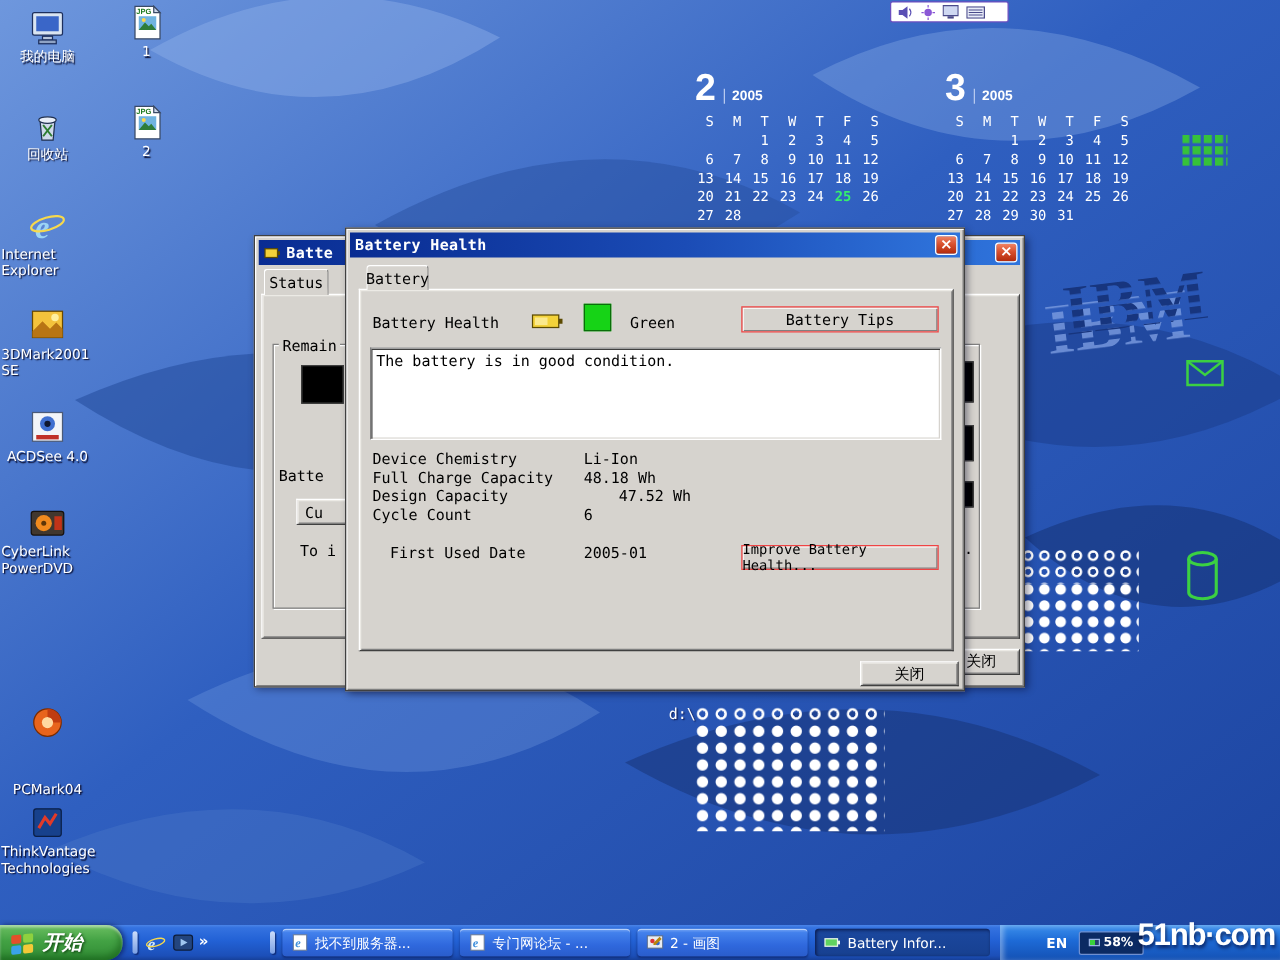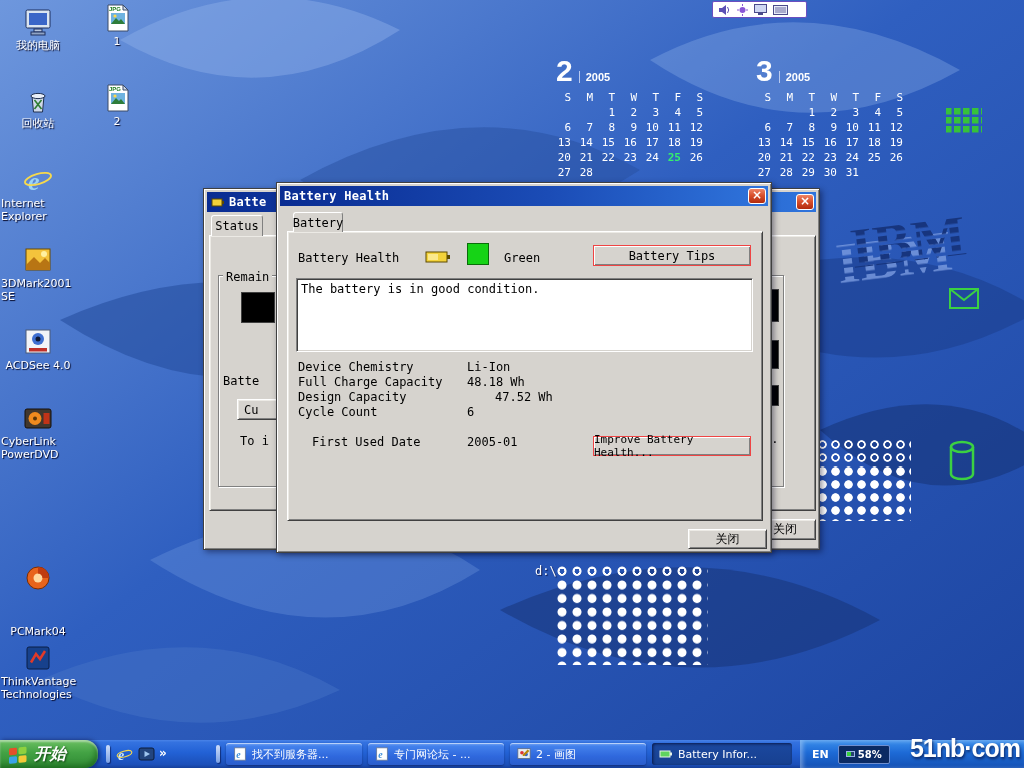--- a/index.html
+++ b/index.html
@@ -71,21 +71,21 @@
   .qicon { position:absolute; top:6px; width:17px; height:17px; cursor:pointer; }
   .overflow-chevron { position:absolute; top:6px; color:#fff; font:bold 12px "DejaVu Sans",sans-serif; cursor:pointer; }
   .task { position:absolute; top:3px; height:22px; border-radius:3px; cursor:pointer;
           background:linear-gradient(180deg,#7aa8f5 0%,#4381ec 14%,#2f68dd 60%,#2a5dcc 100%);
           box-shadow:inset 0 1px 0 rgba(255,255,255,.5), 0 1px 2px rgba(0,0,40,.4);
           color:#fff; font:11px "DejaVu Sans",sans-serif; display:flex; align-items:center; gap:5px; padding:0 7px; overflow:hidden; white-space:nowrap; }
   .task.active { background:linear-gradient(180deg,#1b489f,#174090); box-shadow:inset 1px 1px 3px rgba(0,0,30,.65); }
   #tray { position:absolute; right:0; top:0; width:224px; height:28px;
           background:linear-gradient(180deg,#3c90ec 0%,#1d6ad6 45%,#1451b4 100%);
           box-shadow:inset 3px 1px 4px rgba(255,255,255,.35); display:flex; align-items:center; gap:9px; padding-left:12px; }
-  #tray .lang { color:#fff; font:bold 11px "DejaVu Sans",sans-serif; cursor:pointer; }
+  #tray .lang { color:#fff; font:bold 11px "DejaVu Sans",sans-serif; cursor:pointer;margin-left:25px; }
   #tray-batt { width:52px; height:19px; background:#0b2a63; border:1px solid #6f8fd0; border-radius:2px;
                color:#fff; font:bold 10px "DejaVu Sans",sans-serif; display:flex; align-items:center; justify-content:center; gap:3px; cursor:pointer; }
   #tray-batt .cell { width:9px; height:6px; background:linear-gradient(90deg,#39d23c 58%,#24406e 58%); border:1px solid #9ab4e4; }
   #watermark { position:absolute; right:4px; top:734px; z-index:45; color:#fff; font:bold 25px "Liberation Sans",sans-serif;
                letter-spacing:-1px; text-shadow:1px 2px 3px rgba(0,0,40,.65); }
 
   
   #osd-bar { position:absolute; left:712px; top:1px; width:95px; height:17px; z-index:3;
              background:#fff; border:1px solid #6b4fc0; border-radius:2px; display:flex; align-items:center; gap:6px; padding:0 5px; }
 </style>

